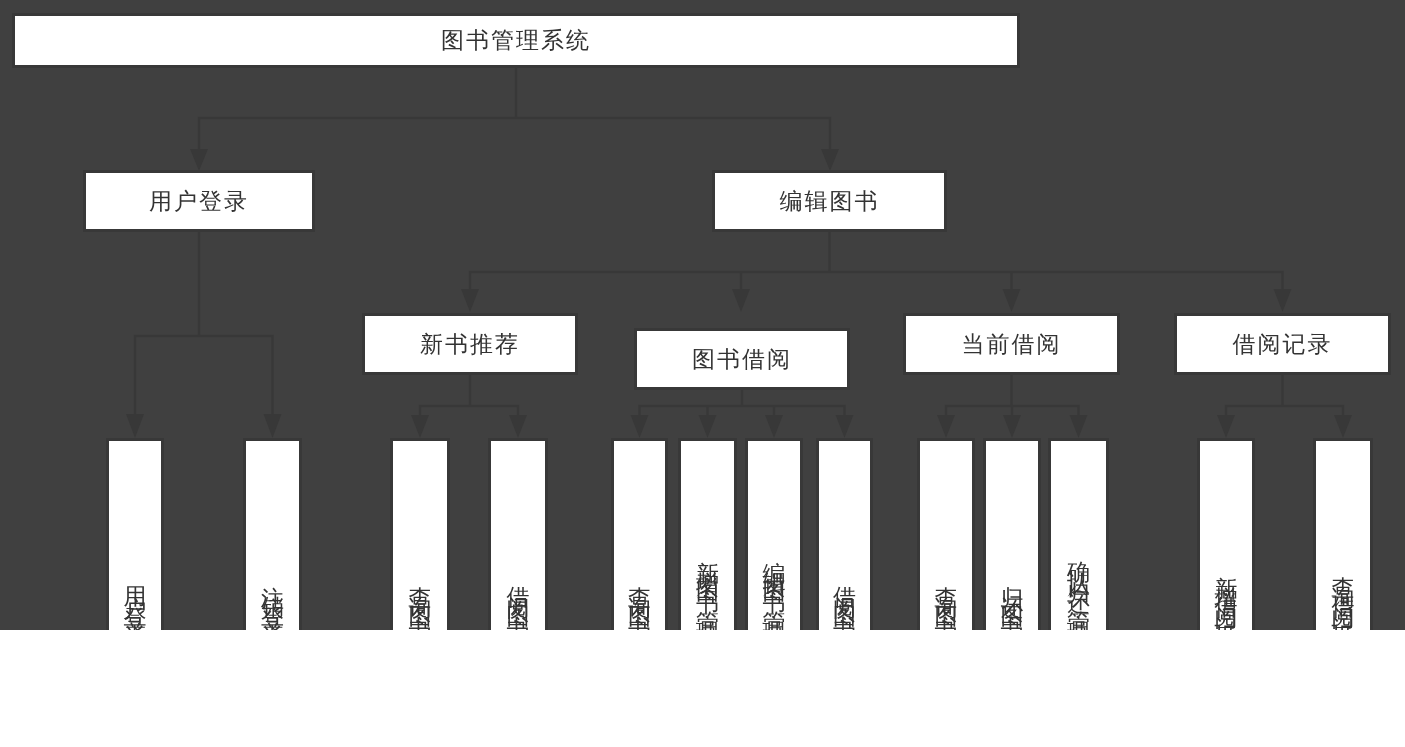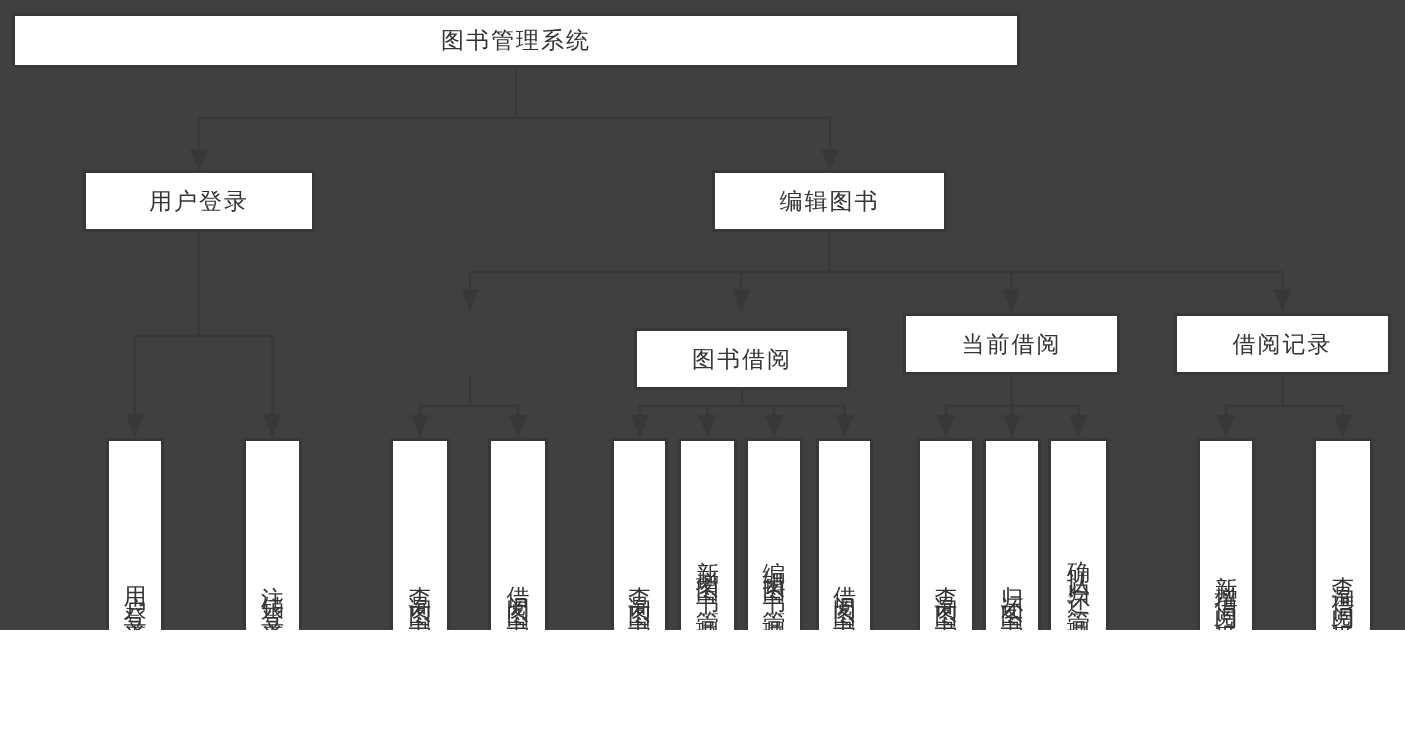--- a/index.html
+++ b/index.html
@@ -105,20 +105,21 @@
     <path d="M1226 416 V406 H1343 V416"></path>
     <polygon points="1217,415 1235,415 1226,438" fill="#383838" stroke="none"></polygon>
     <polygon points="1334,415 1352,415 1343,438" fill="#383838" stroke="none"></polygon>
   </svg>
 
   <div class="node" style="left:12px; top:13px; width:1008px; height:55px;">图书管理系统</div>
 
   <div class="node" style="left:83px; top:170px; width:232px; height:62px;">用户登录</div>
   <div class="node" style="left:712px; top:170px; width:235px; height:62px;">编辑图书</div>
 
+  <div class="node" style="left:362px; top:313px; width:216px; height:62px;">新书推荐</div>
   <div class="node" style="left:634px; top:328px; width:216px; height:62px;">图书借阅</div>
   <div class="node" style="left:1174px; top:313px; width:217px; height:62px;">借阅记录</div>
   <div class="node" style="left:903px; top:313px; width:217px; height:62px;">当前借阅</div>
 
   <div class="node vert" style="left:106px; top:438px; width:58px; height:299px;">用户登录</div>
   <div class="node vert" style="left:243px; top:438px; width:59px; height:299px;">注销登录</div>
 
   <div class="node vert" style="left:390px; top:438px; width:60px; height:299px;">查询图书</div>
   <div class="node vert" style="left:488px; top:438px; width:60px; height:299px;">借阅图书</div>
 

